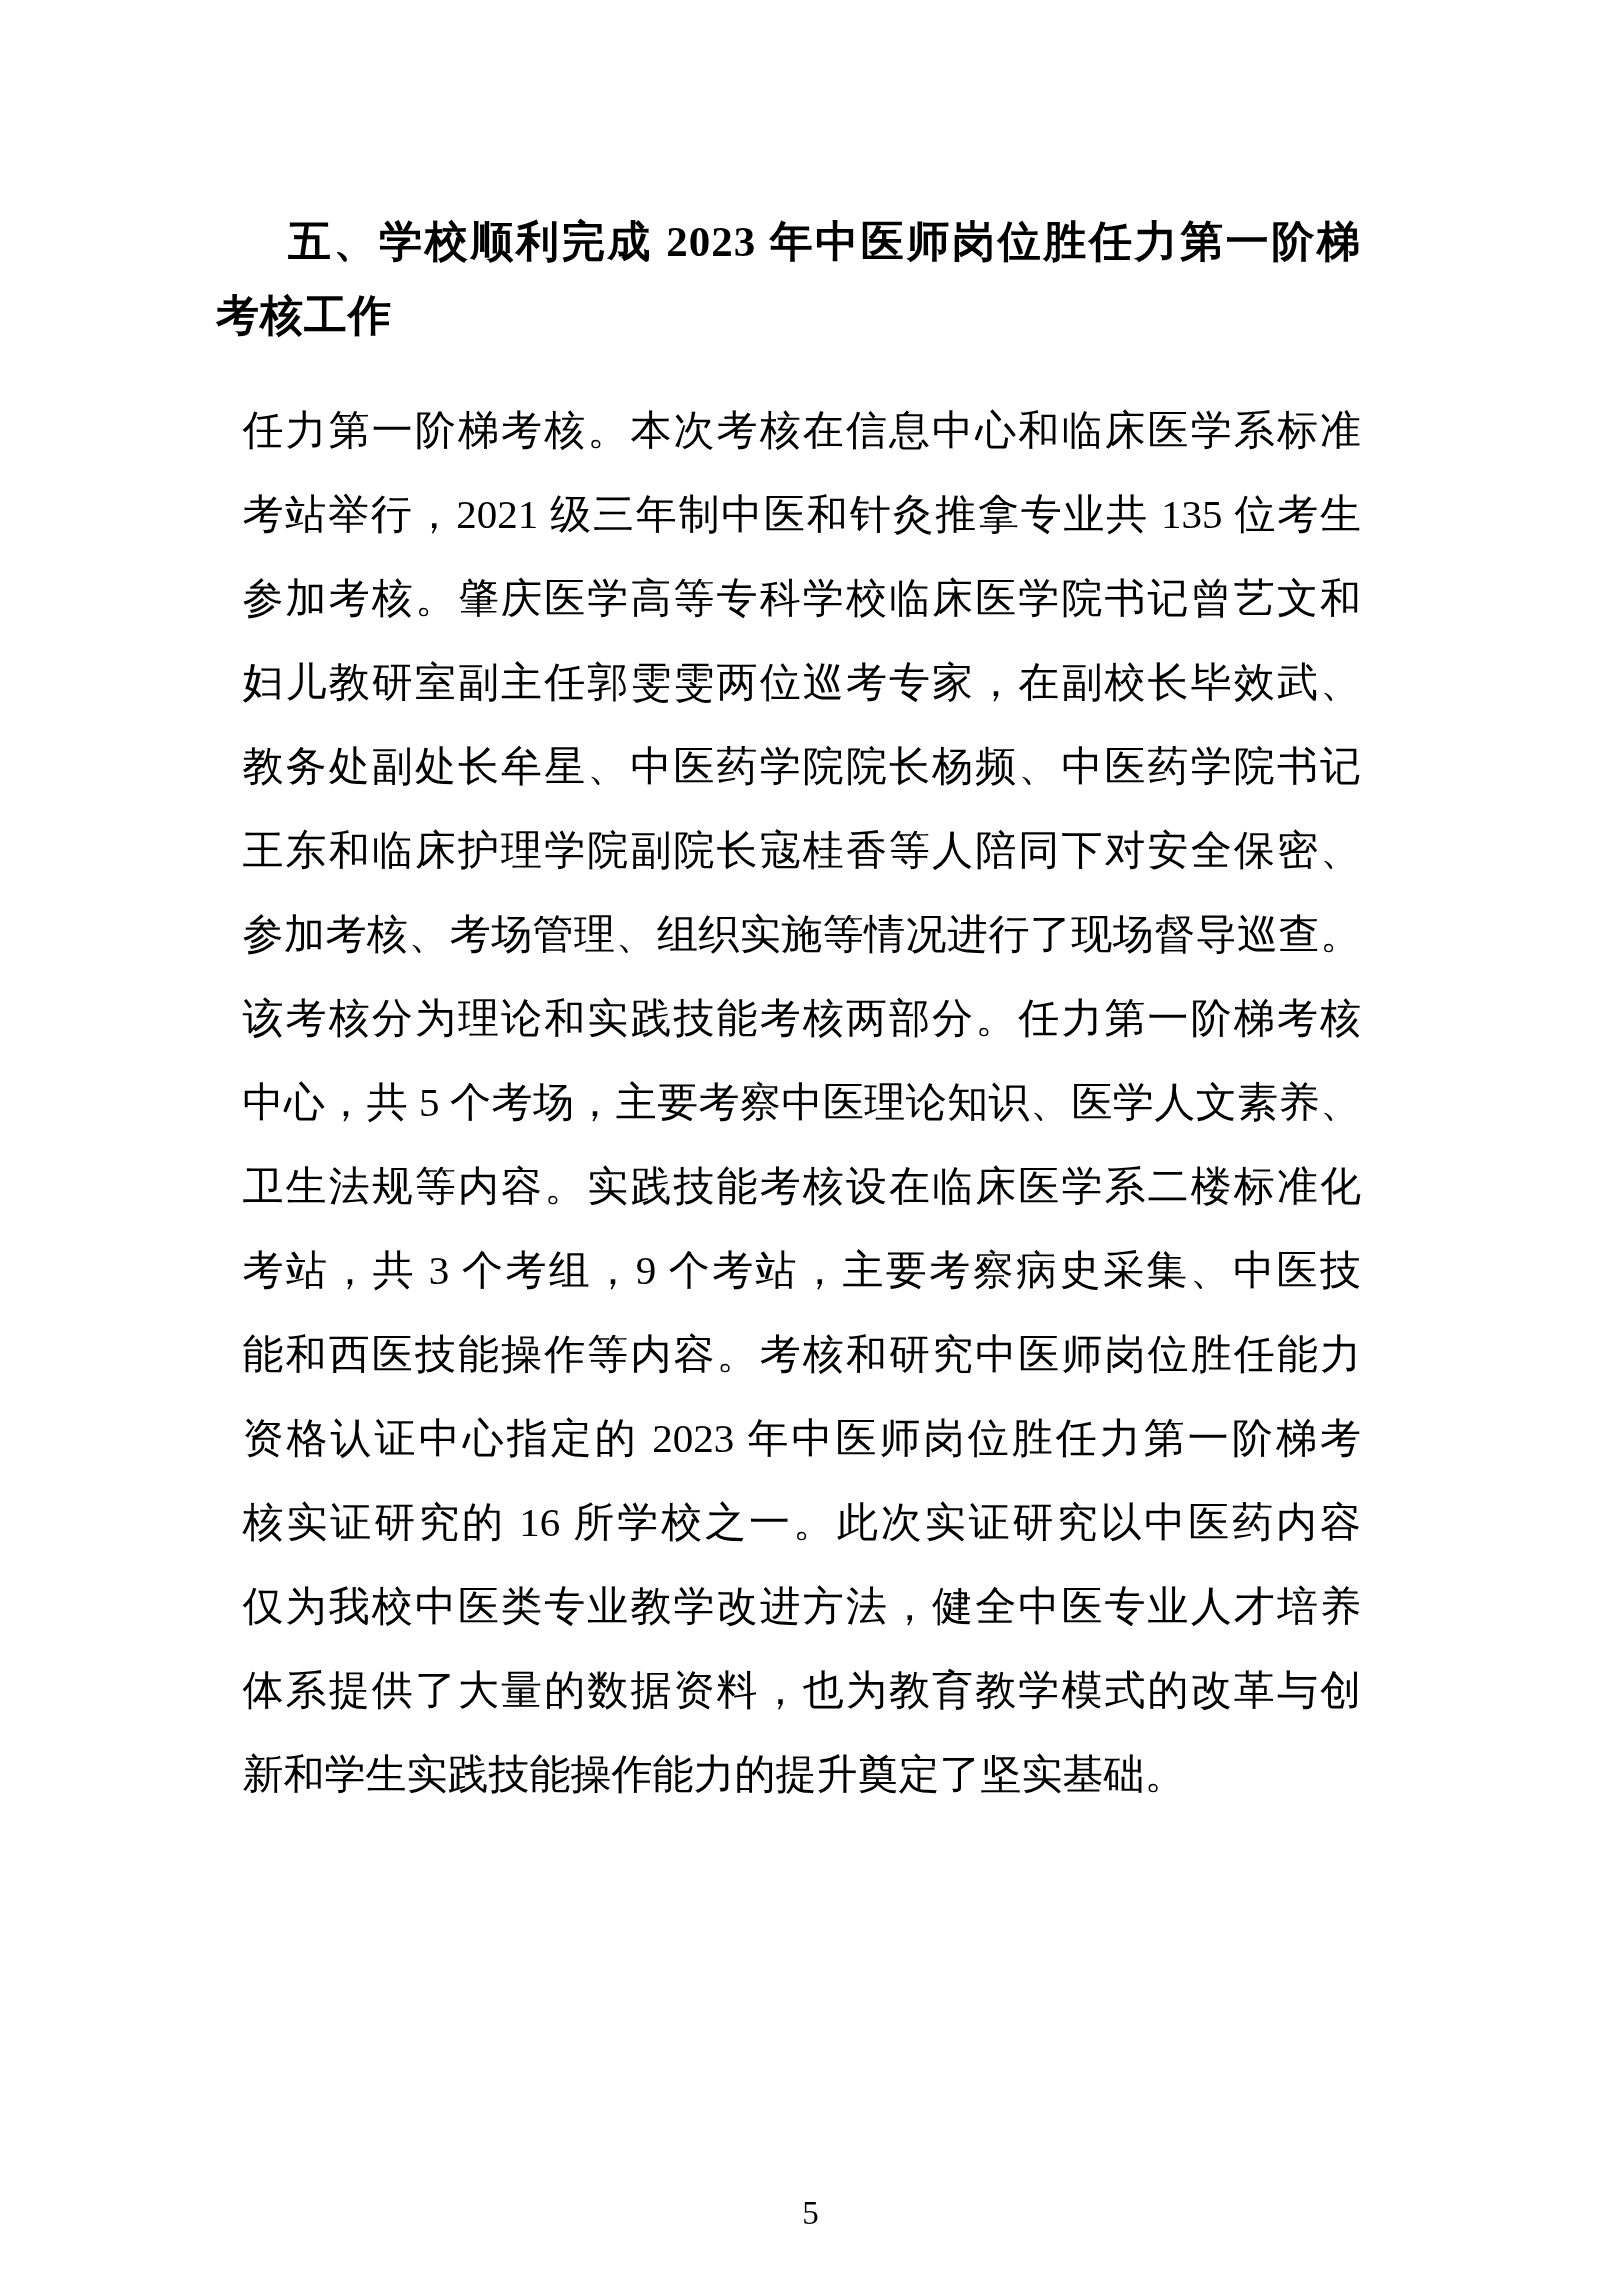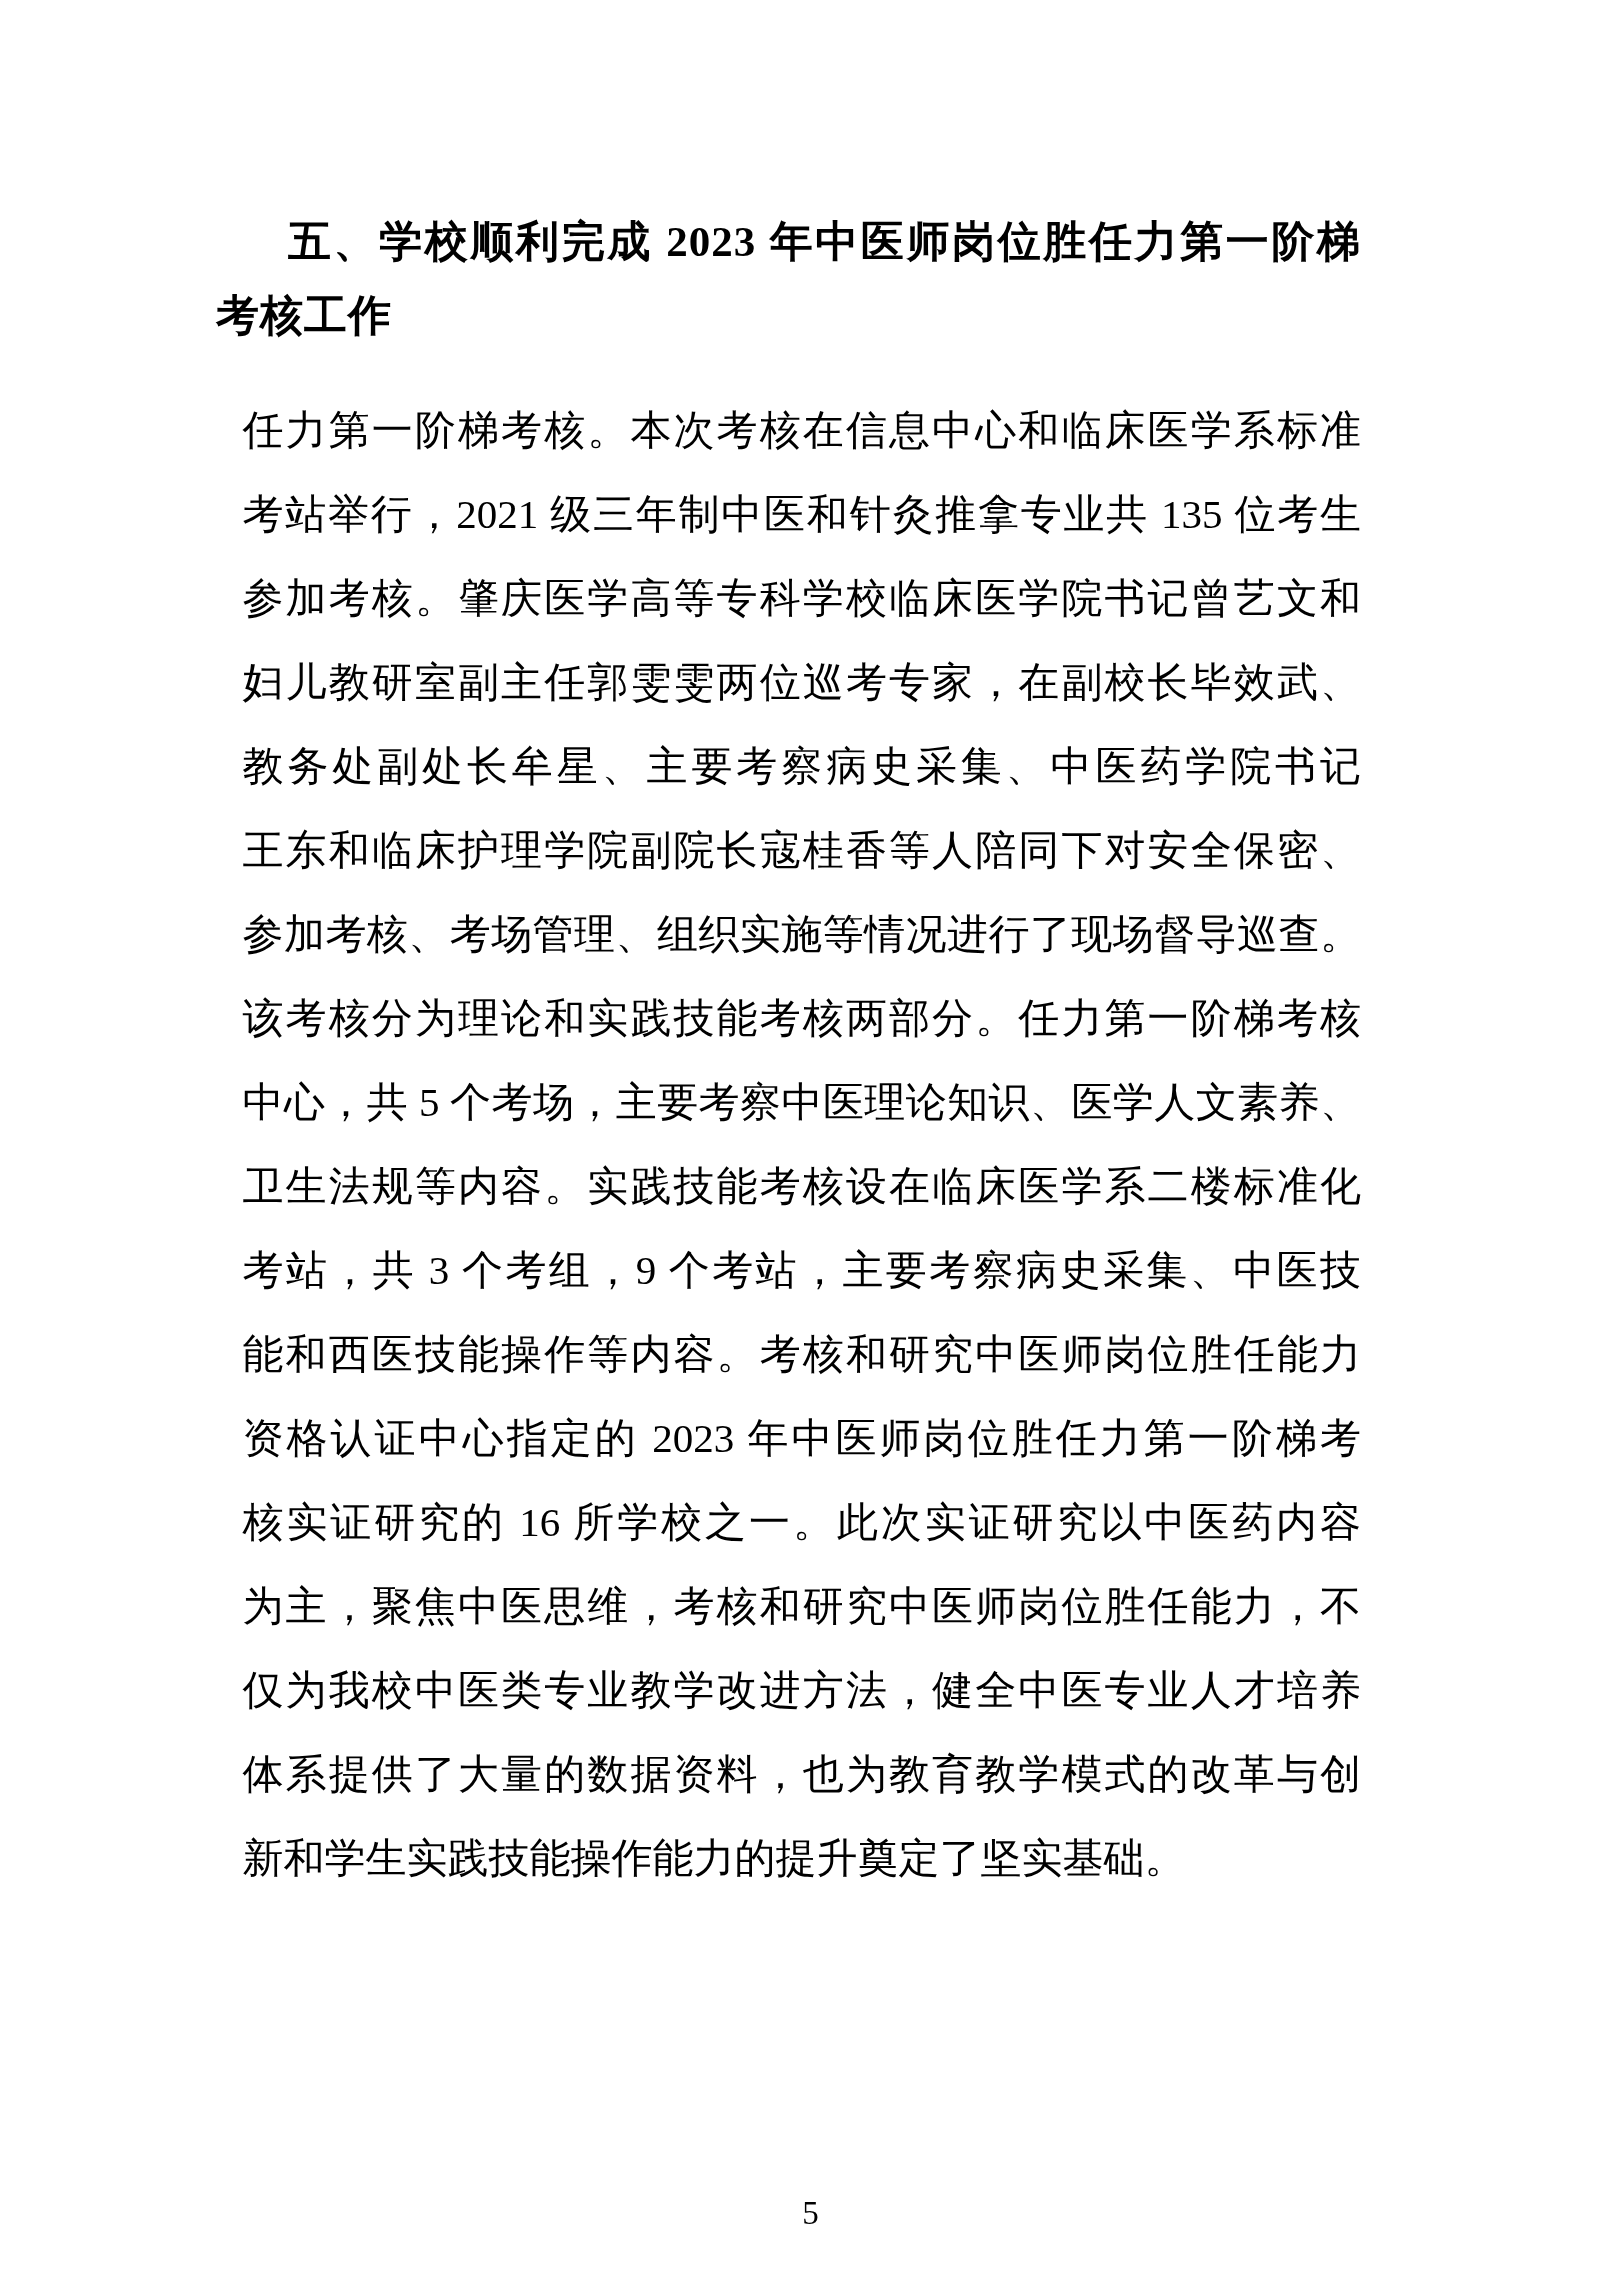--- a/index.html
+++ b/index.html
@@ -60,31 +60,30 @@
     <h1 class="heading">
       <div class="h-line h-line1">五、学校顺利完成 2023 年中医师岗位胜任力第一阶梯</div>
       <div class="h-line h-line2">考核工作</div>
     </h1>
 
     <div class="para">
       <div class="b-line">任力第一阶梯考核。本次考核在信息中心和临床医学系标准</div>
       <div class="b-line">考站举行，2021 级三年制中医和针灸推拿专业共 135 位考生</div>
       <div class="b-line">参加考核。肇庆医学高等专科学校临床医学院书记曾艺文和</div>
       <div class="b-line">妇儿教研室副主任郭雯雯两位巡考专家，在副校长毕效武、</div>
-      <div class="b-line">教务处副处长牟星、主要考察病史采集、中医药学院书记</div>
+      <div class="b-line">教务处副处长牟星、中医药学院院长杨频、中医药学院书记</div>
       <div class="b-line">王东和临床护理学院副院长寇桂香等人陪同下对安全保密、</div>
       <div class="b-line">参加考核、考场管理、组织实施等情况进行了现场督导巡查。</div>
       <div class="b-line">该考核分为理论和实践技能考核两部分。任力第一阶梯考核</div>
       <div class="b-line">中心，共 5 个考场，主要考察中医理论知识、医学人文素养、</div>
       <div class="b-line">卫生法规等内容。实践技能考核设在临床医学系二楼标准化</div>
       <div class="b-line">考站，共 3 个考组，9 个考站，主要考察病史采集、中医技</div>
       <div class="b-line">能和西医技能操作等内容。考核和研究中医师岗位胜任能力</div>
       <div class="b-line">资格认证中心指定的 2023 年中医师岗位胜任力第一阶梯考</div>
       <div class="b-line">核实证研究的 16 所学校之一。此次实证研究以中医药内容</div>
-      <div class="b-line">为主，聚焦中医思维，考核和研究中医师岗位胜任能力，不</div>
       <div class="b-line">仅为我校中医类专业教学改进方法，健全中医专业人才培养</div>
       <div class="b-line">体系提供了大量的数据资料，也为教育教学模式的改革与创</div>
       <div class="b-line last">新和学生实践技能操作能力的提升奠定了坚实基础。</div>
     </div>
 
   </div>
 
   <div class="footer">
     <span class="page-num">5</span>
   </div>

